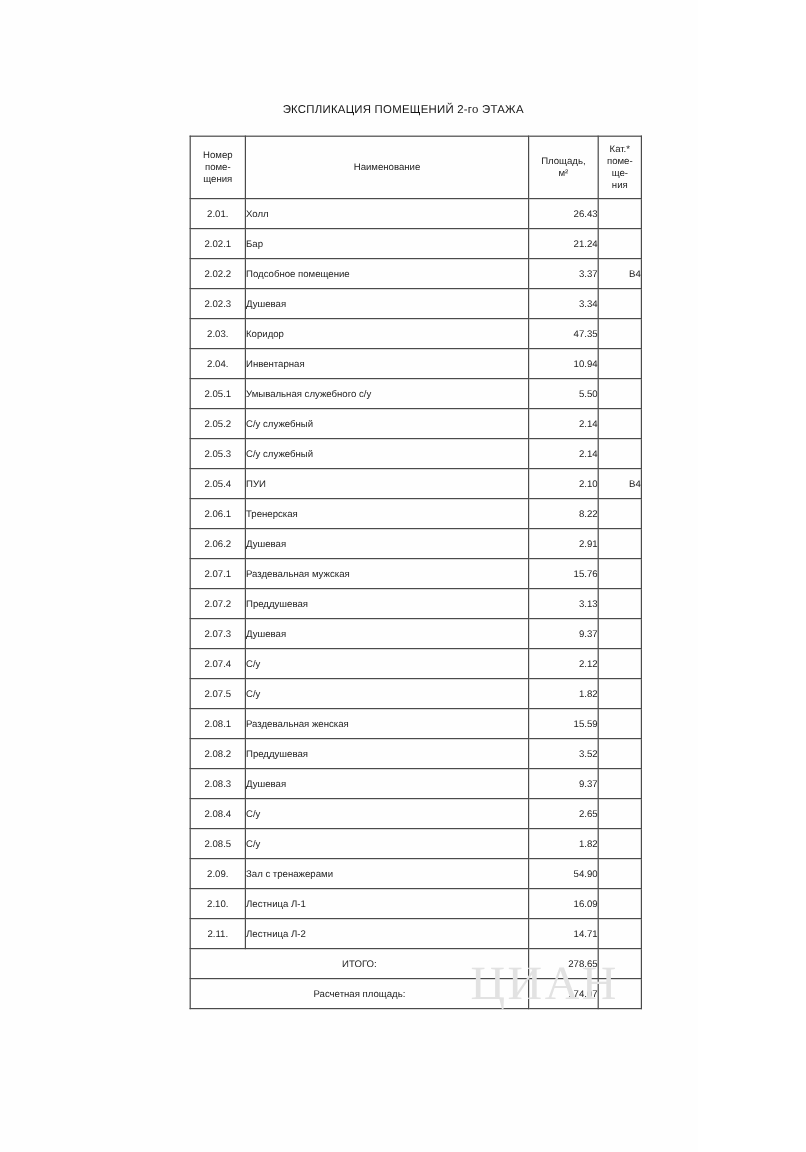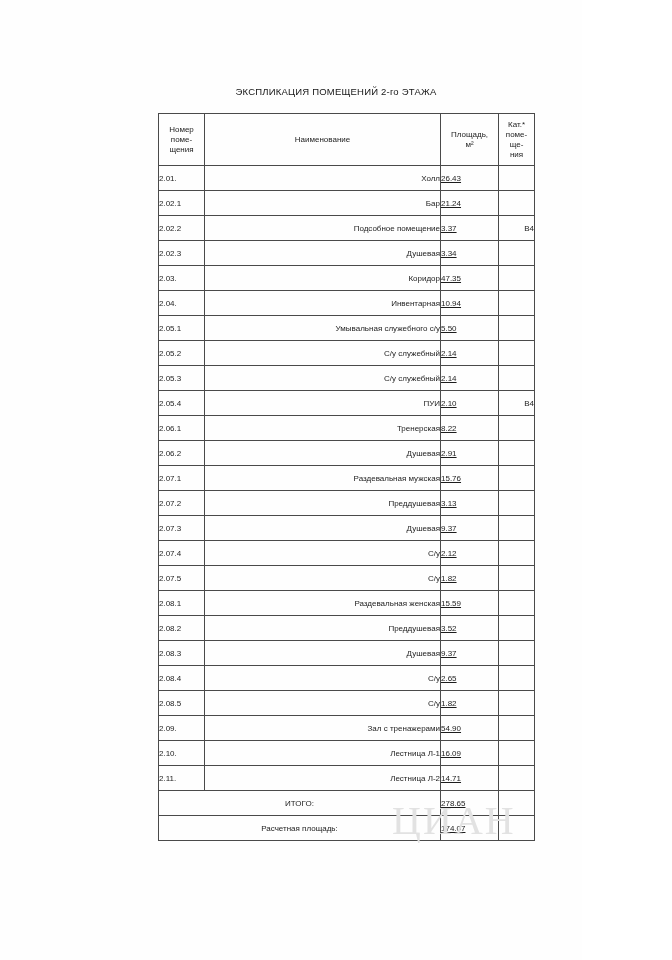--- a/index.html
+++ b/index.html
@@ -61,32 +61,31 @@
   .col-num { width: 46px; }
   .col-name { width: 236px; }
   .col-area { width: 58px; }
   .col-cat { width: 36px; }
 
   tr.row td {
     height: 24px;
     vertical-align: middle;
   }
   td.c-num {
+    text-align: center;
+    font-size: 8px;
+  }
+  td.c-name {
     text-align: left;
-    font-size: 8px;
-  }
-  td.c-name {
+    padding-left: 7px;
+    font-size: 8px;
+  }
+  td.c-area {
     text-align: right;
-    padding-left: 7px;
-    font-size: 8px;
-  }
-  td.c-area {
-    text-align: left;
-    font-size: 8px;
-    text-decoration: underline;
+    font-size: 8px;
   }
   td.c-cat {
     text-align: right;
     font-size: 8px;
   }
   tr.total td {
     height: 24px;
     vertical-align: middle;
   }
   td.t-label {

